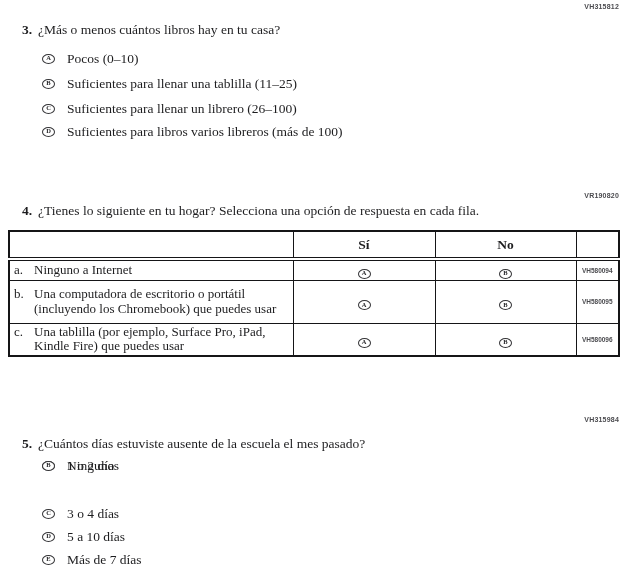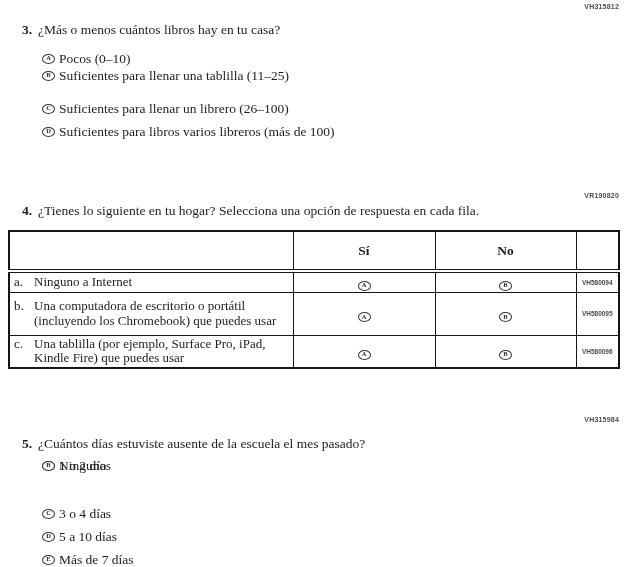--- a/index.html
+++ b/index.html
@@ -18,21 +18,21 @@
   }
   .question {
     position:absolute; left:22px;
     display:flex;
     font-size:13.5px; line-height:15px;
   }
   .qnum { font-weight:700; width:16px; flex-shrink:0; }
   .qtext b, .bold { font-weight:400; }
   .option {
     position:absolute; left:42px;
-    display:flex; align-items:center; gap:4px;
+    display:flex; align-items:center; gap:12px;
     font-size:13.5px; line-height:15px; height:15px;
   }
   .bubble {
     display:inline-flex; align-items:center; justify-content:center;
     width:13px; height:10px; flex-shrink:0;
     border:1px solid #333336; border-radius:50%;
     font-size:6.5px; font-weight:700; line-height:1;
     color:#2a2a2d; background:#fff;
   }
   table.qtable {
@@ -61,21 +61,21 @@
 
 <div class="question" style="top:22px">
   <span class="qnum">3.</span>
   <span class="qtext">¿Más o menos cuántos libros hay en tu casa?</span>
 </div>
 
 <div class="option" style="top:51px">
   <span class="bubble">A</span>
   <span>Pocos (0–10)</span>
 </div>
-<div class="option" style="top:68px">
+<div class="option" style="top:76px">
   <span class="bubble">B</span>
   <span>Suficientes para llenar una tablilla (11–25)</span>
 </div>
 <div class="option" style="top:101px">
   <span class="bubble">C</span>
   <span>Suficientes para llenar un librero (26–100)</span>
 </div>
 <div class="option" style="top:124px">
   <span class="bubble">D</span>
   <span>Suficientes para libros varios libreros (más de 100)</span>
@@ -89,21 +89,21 @@
 </div>
 
 <table class="qtable">
   <colgroup>
     <col style="width:284px">
       <col style="width:142px">
       <col style="width:141px">
       <col style="width:43px">
   </colgroup>
   <tbody>
-  <tr class="head" style="height:40px">
+  <tr class="head" style="height:28px">
     <td></td>
     <td class="hdr">Sí</td>
     <td class="hdr">No</td>
     <td></td>
   </tr>
   <tr style="height:21px">
     <td class="desc">
       <div class="desc-in">
         <span class="row-letter">a.</span>
         <span>Ninguno a Internet</span>

